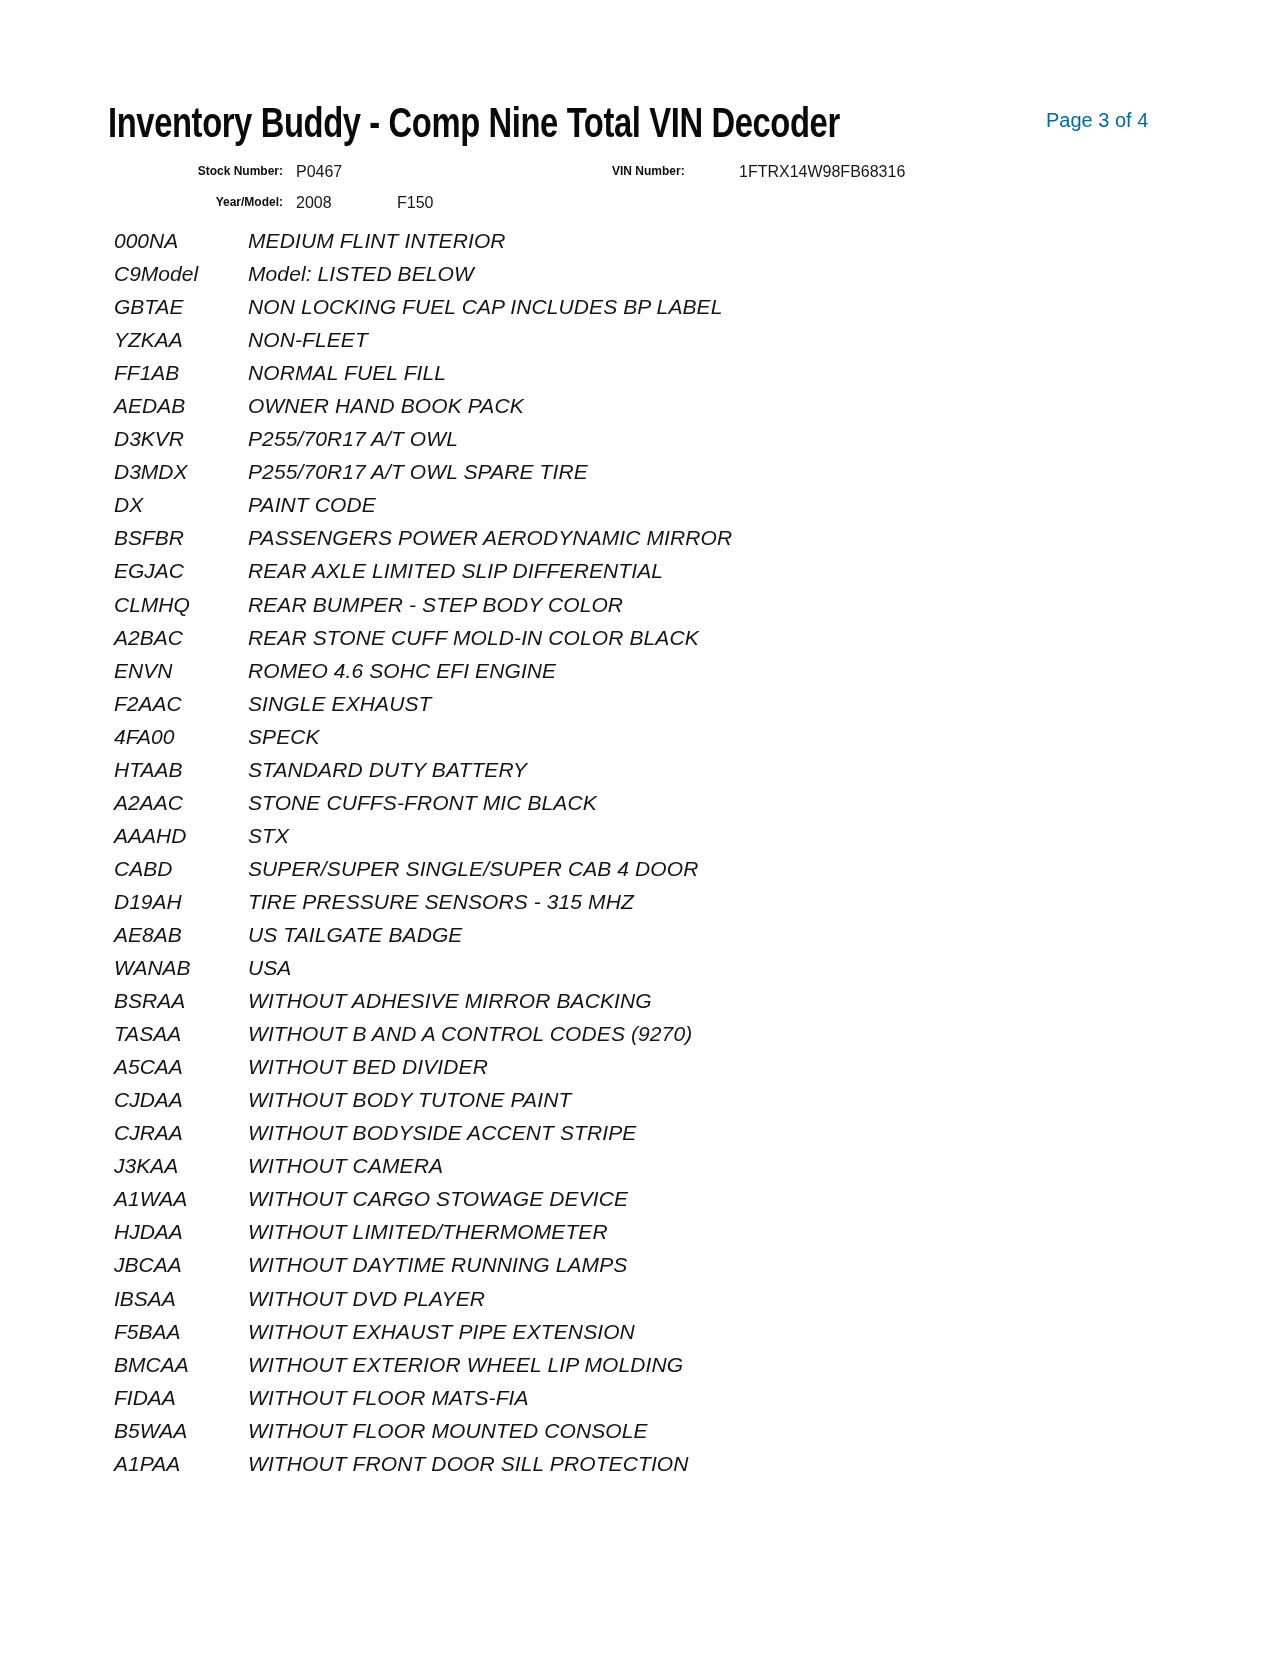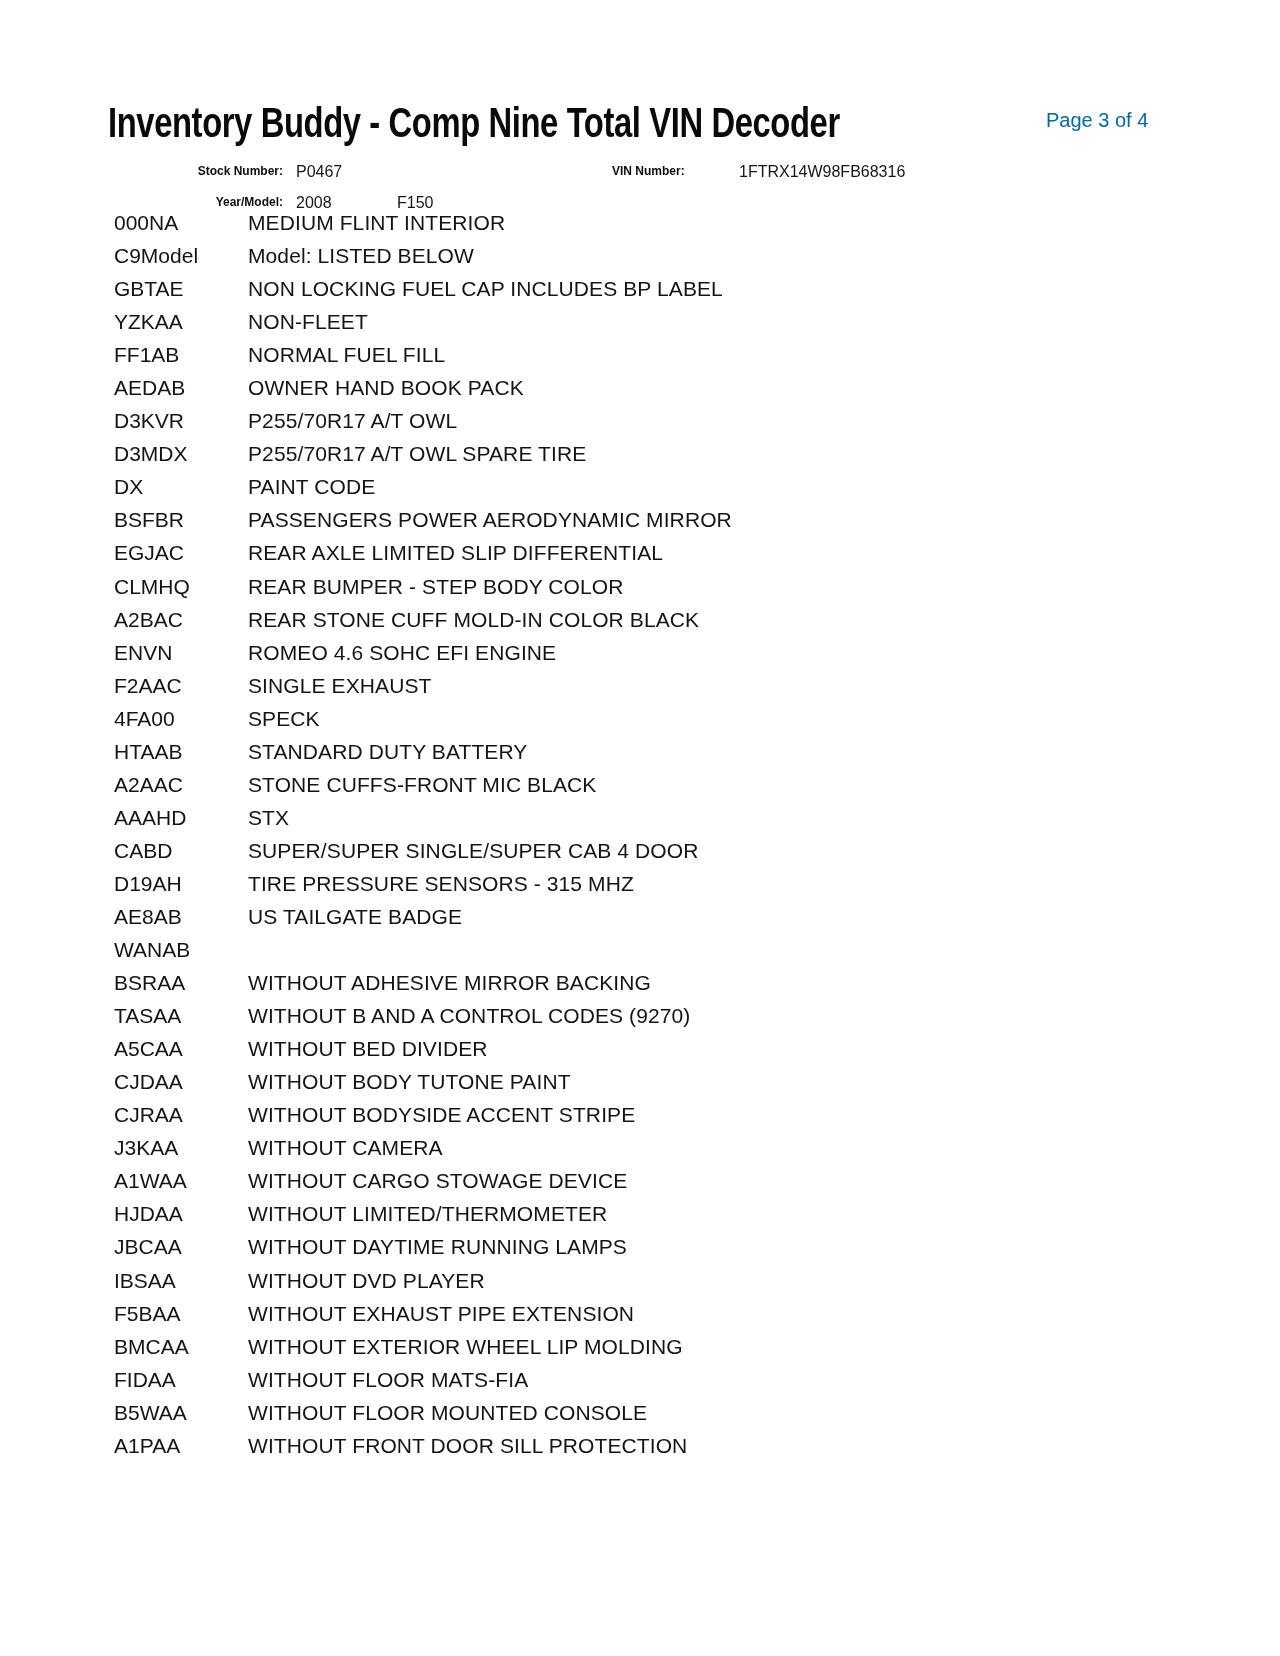--- a/index.html
+++ b/index.html
@@ -64,22 +64,23 @@
   .row2 { top: 191px; }
   .stock-value   { left: 296px; }
   .vin-label     { left: 612px; }
   .vin-value     { left: 739px; }
   .year-value    { left: 296px; }
   .model-value   { left: 397px; }
 
   .options {
     position: absolute;
     left: 114px;
-    top: 206px;
+    top: 224px;
     width: 1100px;
+    font-style: italic;
   }
   .option-row {
     display: flex;
     height: 33.05px;
     line-height: 33.05px;
     font-size: 21px;
     white-space: nowrap;
     color: #141414;
   }
   .option-row .code {
@@ -218,20 +219,21 @@
     <span class="desc">TIRE PRESSURE SENSORS - 315 MHZ</span>
   </div>
 
   <div class="option-row">
     <span class="code">AE8AB</span>
     <span class="desc">US TAILGATE BADGE</span>
   </div>
 
   <div class="option-row">
     <span class="code">WANAB</span>
+    <span class="desc">USA</span>
   </div>
 
 
   <div class="option-row">
     <span class="code">BSRAA</span>
     <span class="desc">WITHOUT ADHESIVE MIRROR BACKING</span>
   </div>
 
   <div class="option-row">
     <span class="code">TASAA</span>

